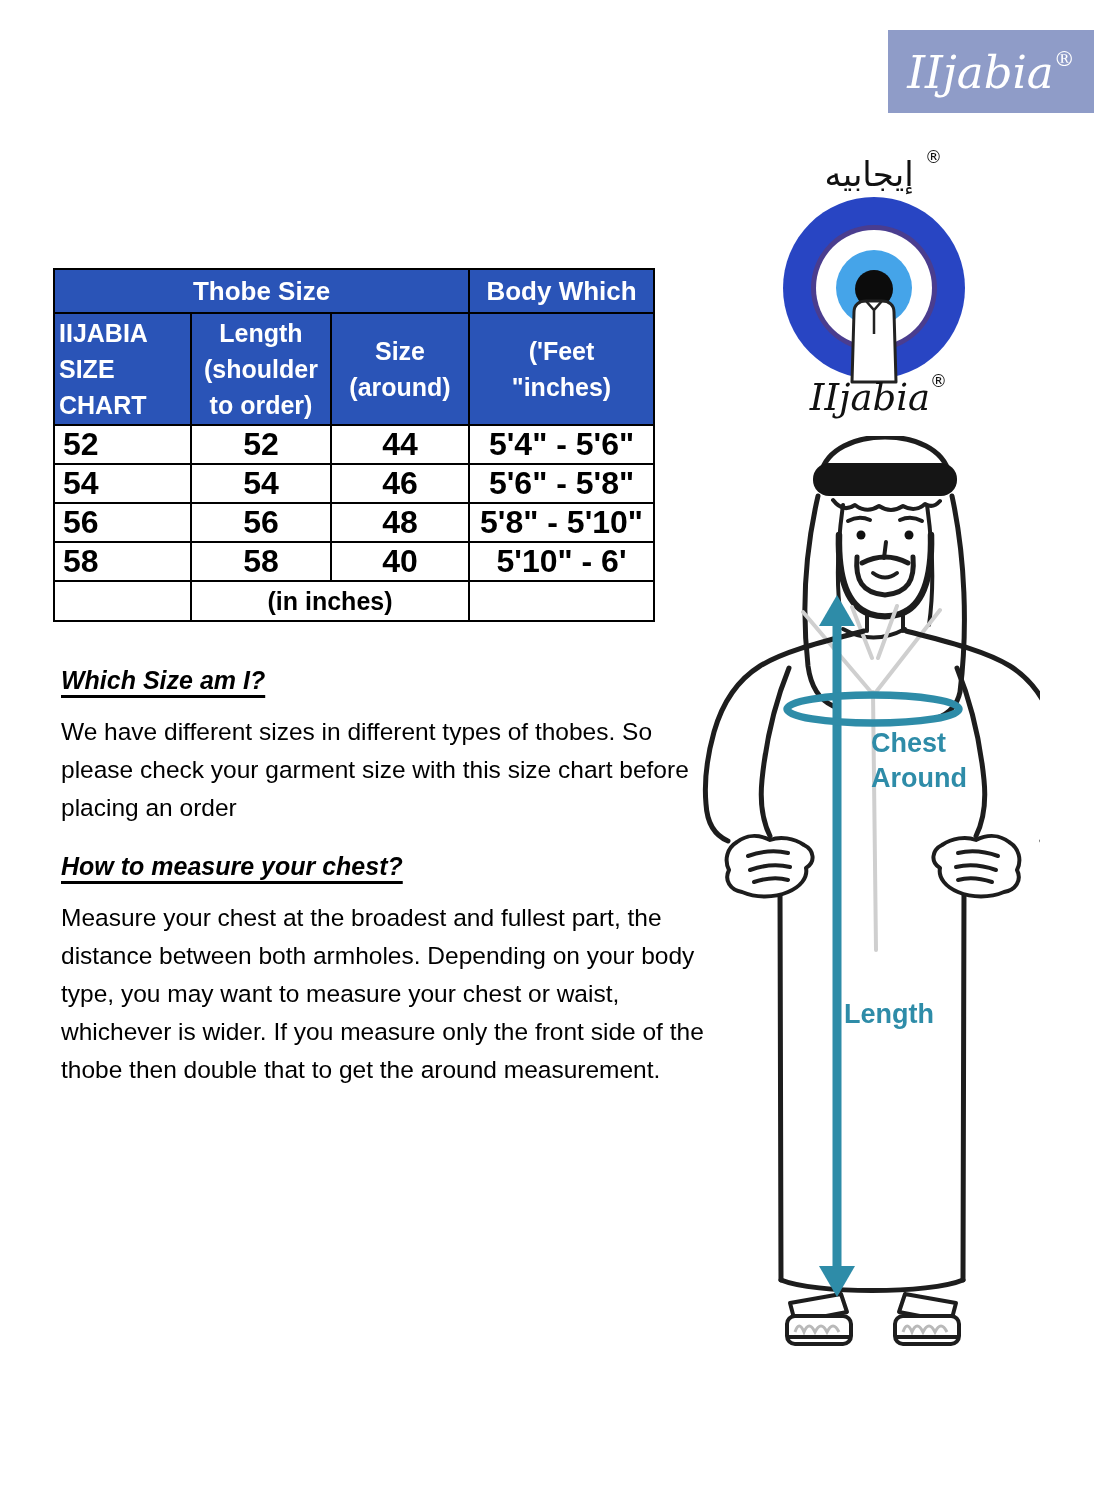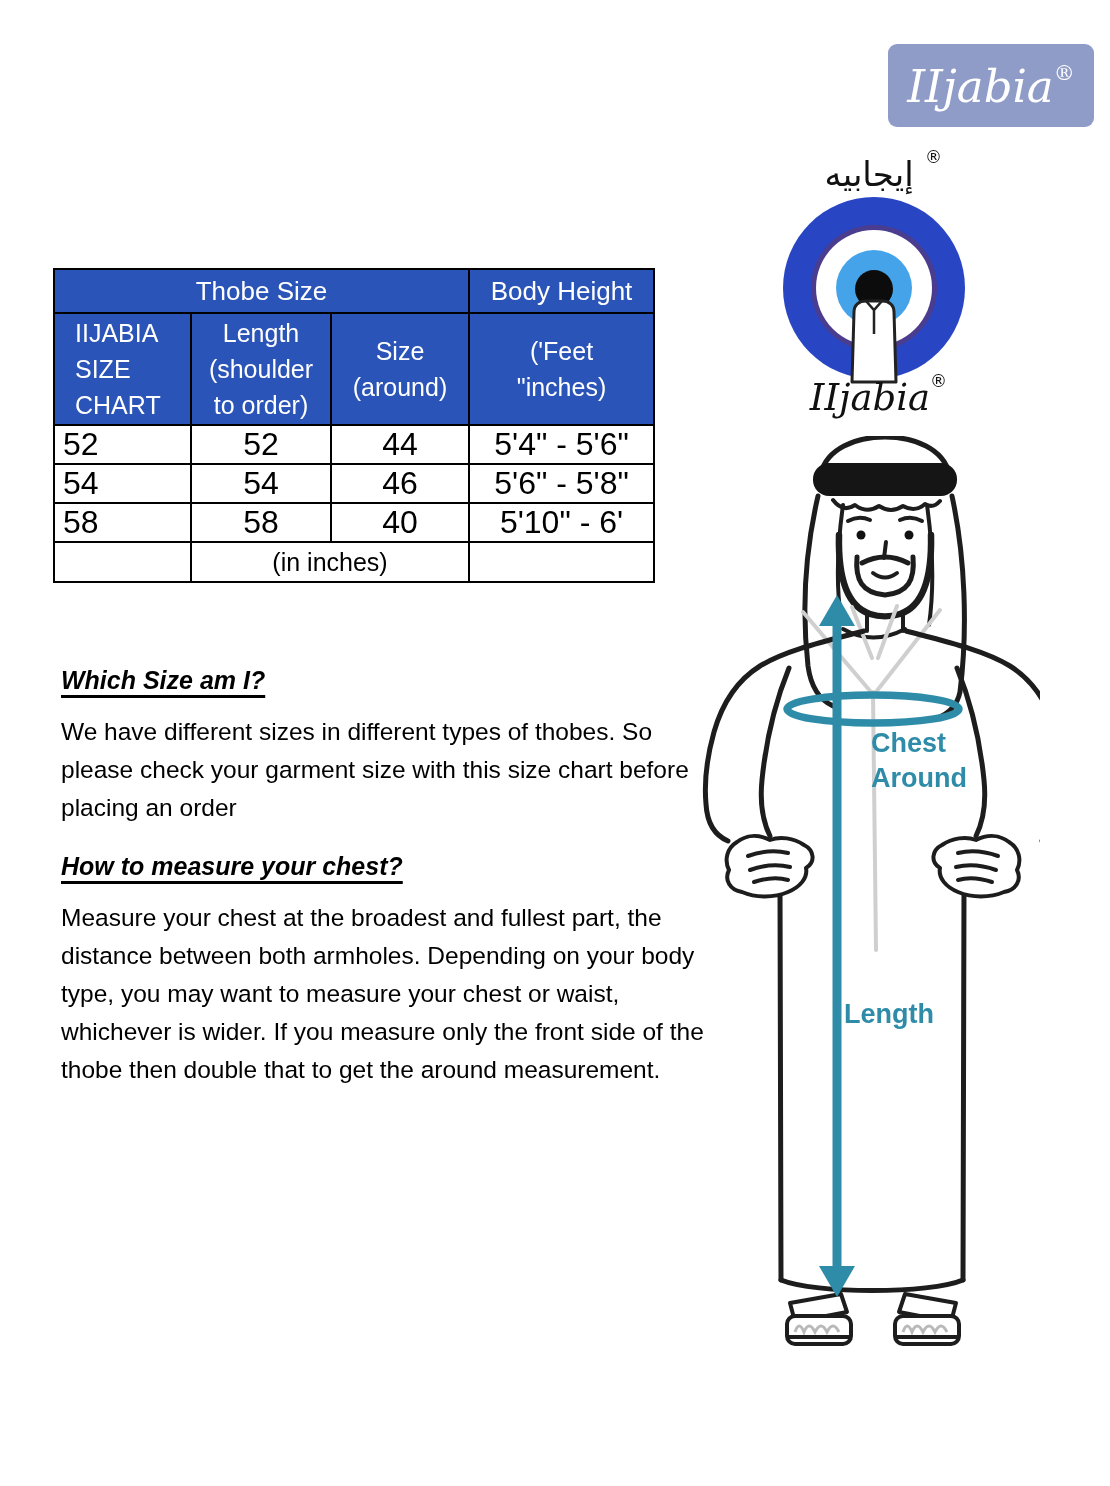--- a/index.html
+++ b/index.html
@@ -3,40 +3,40 @@
 <meta charset="utf-8">
 <style>
   html,body{margin:0;padding:0;background:#fff;}
   .page{
     position:relative;width:1110px;height:1486px;background:#fff;
     font-family:"Liberation Sans",sans-serif;color:#000;overflow:hidden;
   }
 
   
   .brand-badge{
-    position:absolute;left:888px;top:44px;width:206px;height:83px;
-    background:#8f9cc8;border-radius:9px;display:flex;align-items:center;justify-content:center;
+    position:absolute;left:888px;top:30px;width:206px;height:83px;
+    background:#8f9cc8;border-radius:0;display:flex;align-items:center;justify-content:center;
   }
   .brand-badge .badge-text{
     font-family:"DejaVu Serif",serif;font-style:italic;font-size:45px;color:#ffffff;line-height:1;
   }
   .brand-badge sup{font-size:21px;vertical-align:22px;font-style:normal;}
 
   
   table.size-table{
     position:absolute;left:53px;top:268px;width:600px;
     border-collapse:collapse;table-layout:fixed;
   }
-  table.size-table td{border:2px solid #000;overflow:hidden;}
+  table.size-table td{border:2px solid #000;overflow:hidden;font-weight:bold;}
   td.grp{background:#2a54b7;color:#fff;font-size:26px;text-align:center;height:40px;}
   td.colh{
     background:#2a54b7;color:#fff;font-size:25px;text-align:center;
     height:110px;line-height:36px;vertical-align:middle;padding:0 4px;
   }
-  td.colh.first{text-align:left;padding-left:20px;}
+  td.colh.first{text-align:left;padding-left:4px;}
   td.colh.hgt{padding:0 26px;}
   tr.data-row td{height:37px;font-size:32px;text-align:center;vertical-align:middle;padding:0 2px;}
   tr.data-row td.first{text-align:left;padding-left:8px;}
   tr.note-row td{height:36px;}
   td.noborder{border:none;}
   td.note{font-size:25px;text-align:center;vertical-align:middle;}
 
   
   .doc-section{position:absolute;left:61px;width:652px;}
   .doc-section h3{
@@ -76,39 +76,45 @@
   <table class="size-table">
     <colgroup>
         <col style="width:137px">
         <col style="width:140px">
         <col style="width:138px">
         <col style="width:185px">
       </colgroup>
     <tbody>
         <tr>
       <td class="grp" colspan="3">Thobe Size</td>
-      <td class="grp">Body Height</td>
+      <td class="grp">Body Which</td>
     </tr>
     <tr>
       <td class="colh first">IIJABIA SIZE CHART</td>
       <td class="colh">Length (shoulder to order)</td>
       <td class="colh">Size (around)</td>
       <td class="colh hgt">('Feet "inches)</td>
     </tr>
     <tr class="data-row">
       <td class="first">52</td>
       <td>52</td>
       <td>44</td>
       <td>5'4" - 5'6"</td>
     </tr>
     <tr class="data-row">
       <td class="first">54</td>
       <td>54</td>
       <td>46</td>
       <td>5'6" - 5'8"</td>
+    </tr>
+    <tr class="data-row">
+      <td class="first">56</td>
+      <td>56</td>
+      <td>48</td>
+      <td>5'8" - 5'10"</td>
     </tr>
     <tr class="data-row">
       <td class="first">58</td>
       <td>58</td>
       <td>40</td>
       <td>5'10" - 6'</td>
     </tr>
     <tr class="note-row">
       <td class="noborder"></td>
       <td class="note" colspan="2">(in inches)</td>

